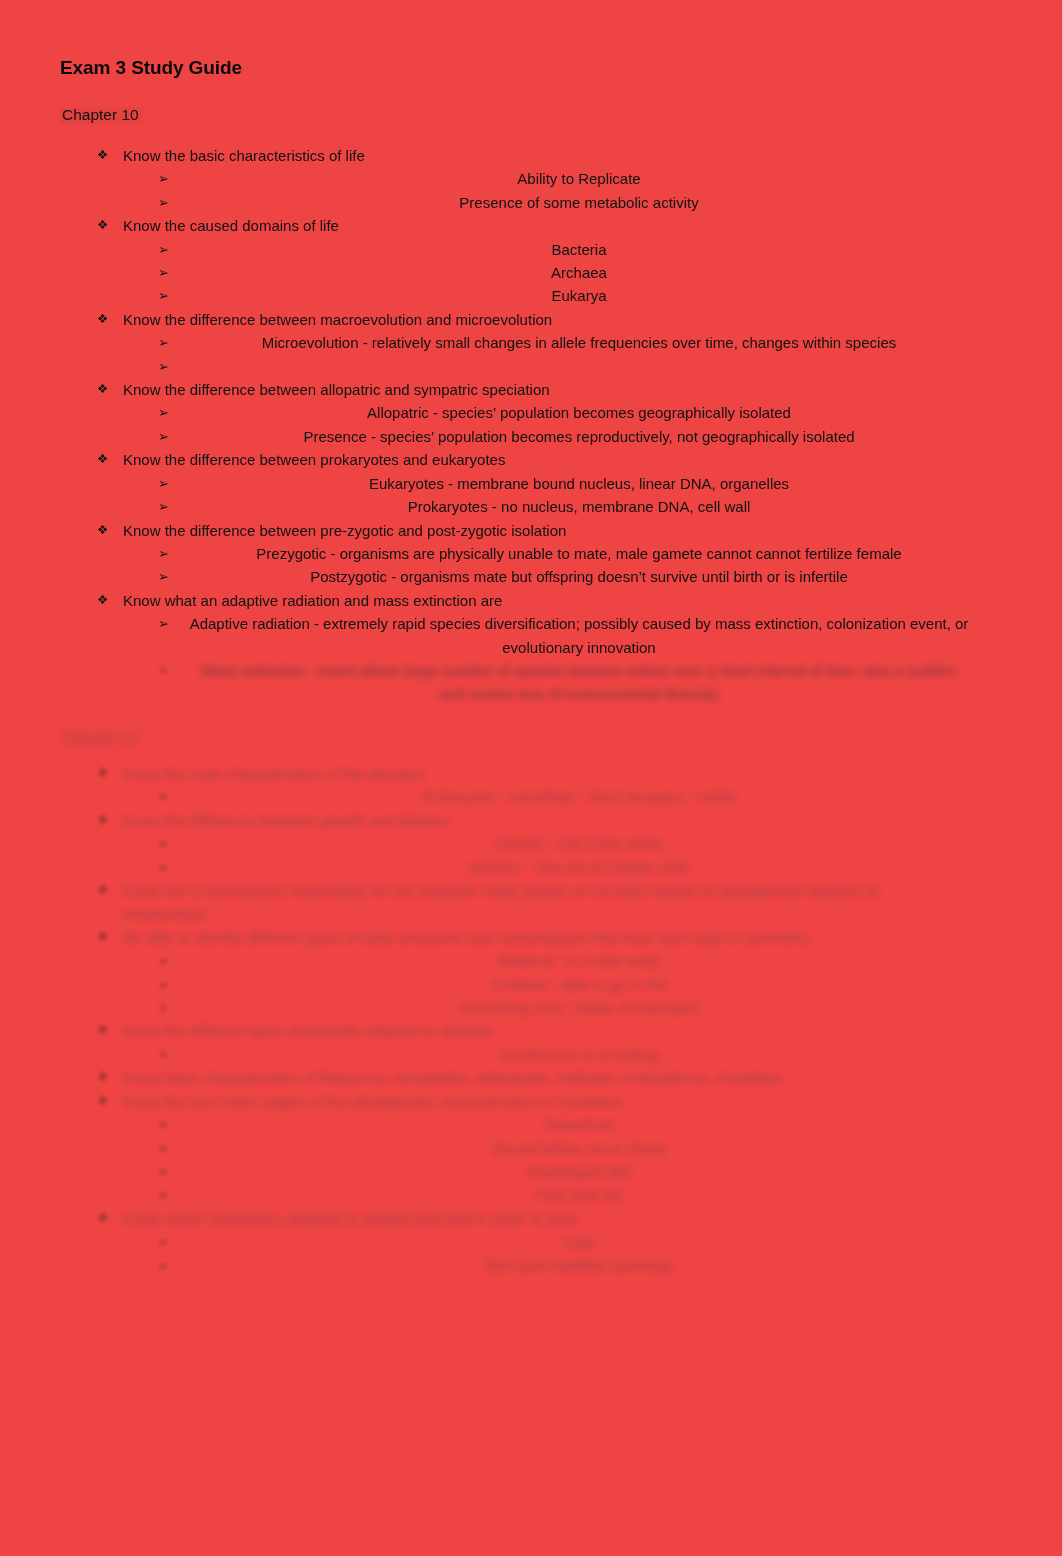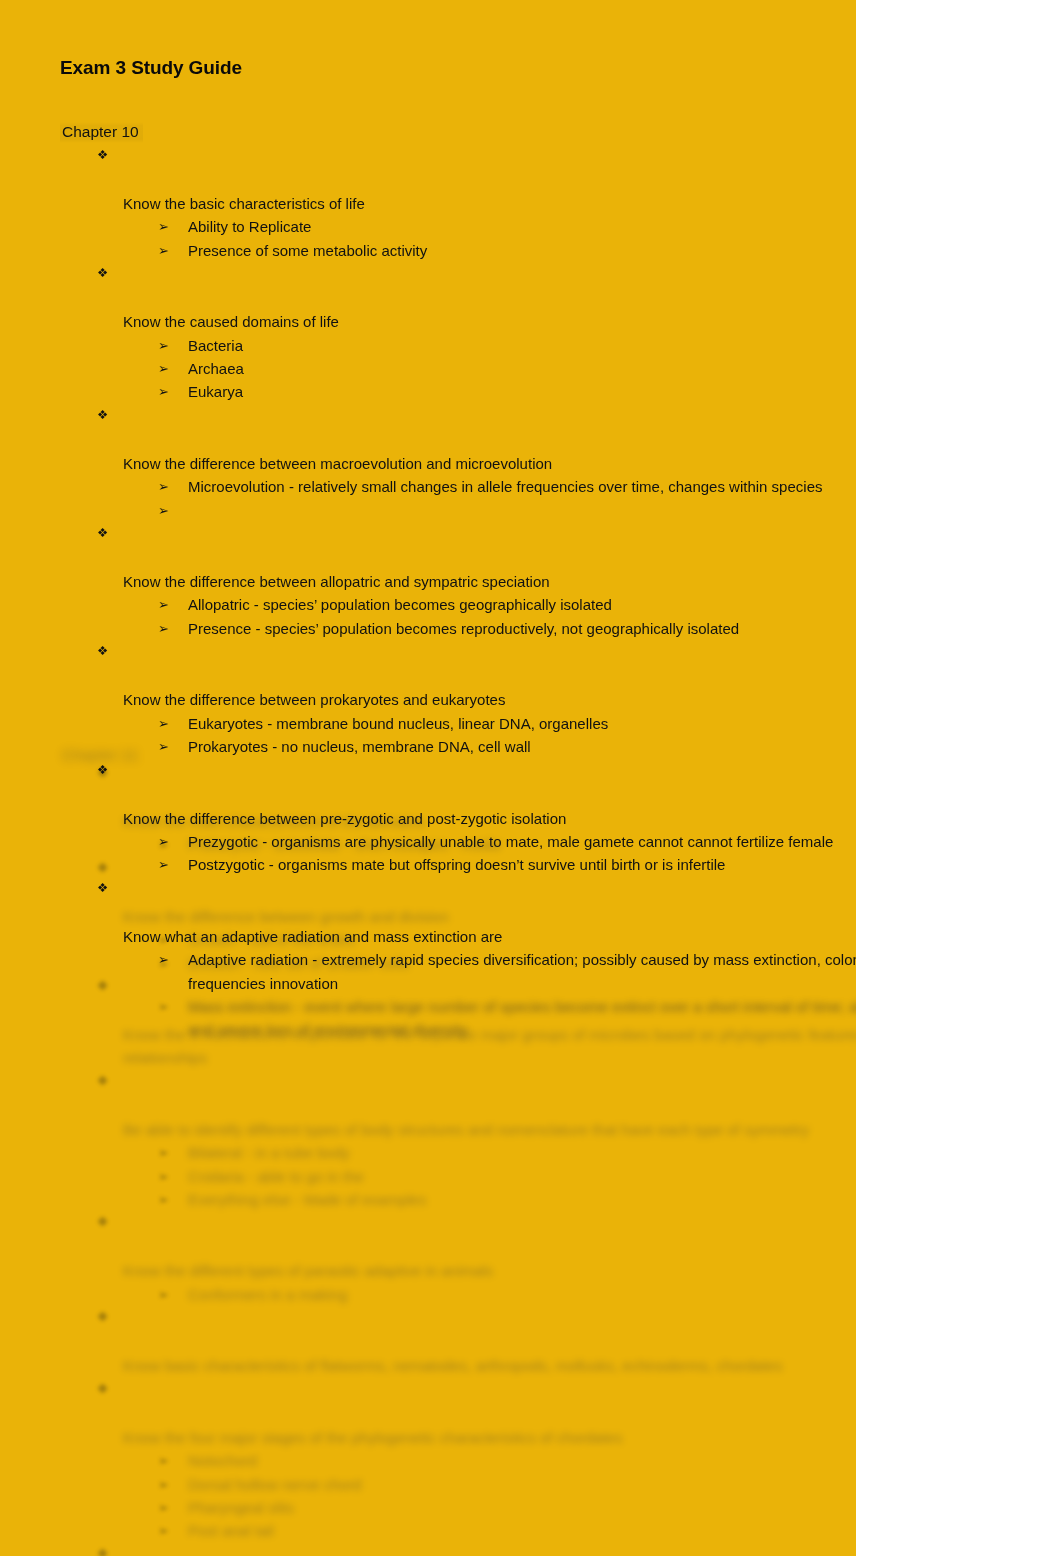--- a/index.html
+++ b/index.html
@@ -8,23 +8,23 @@
     padding: 0;
     background: #ffffff;
   }
   body {
     font-family: "Liberation Sans", sans-serif;
     color: #0d0d0d;
     -webkit-font-smoothing: antialiased;
   }
   .page {
     position: relative;
-    width: 856px;
+    width: 1062px;
     height: 1556px;
-    background: #eab308;
+    background: #ef4444;
     overflow: hidden;
     box-sizing: border-box;
   }
   .doc-title {
     position: absolute;
     left: 60px;
     top: 57px;
     font-size: 19px;
     font-weight: bold;
     letter-spacing: -0.1px;
@@ -34,21 +34,20 @@
   .chapter-heading {
     position: absolute;
     left: 60px;
     top: 105px;
     font-size: 15.5px;
     font-weight: normal;
     color: #121212;
     white-space: nowrap;
     background: linear-gradient(to bottom, rgba(0,0,0,0) 0%, rgba(0,0,0,0.035) 18%, rgba(0,0,0,0.045) 82%, rgba(0,0,0,0) 100%);
     padding: 1px 4px 2px 2px;
-    margin-top: 17px;
   }
   .outline {
     position: absolute;
     left: 0;
     top: 0;
     width: 1062px;
   }
   .li {
     position: relative;
     display: flex;
@@ -71,32 +70,32 @@
   
   .lvl1 {
     padding-left: 97px;
   }
   .lvl1 > .bullet {
     width: 26px;
     font-size: 12.5px;
   }
   .lvl1 > .txt {
     max-width: 842px;
-    margin-top: 48px;
   }
   
   .lvl2 {
     padding-left: 158px;
   }
   .lvl2 > .bullet {
     width: 30px;
     font-size: 13px;
   }
   .lvl2 > .txt {
     max-width: 782px;
+    text-align: center;
   }
   
   .redacted .txt {
     filter: blur(3.6px);
     opacity: 0.62;
     color: #2b2b2b;
   }
   .redacted-soft .txt {
     filter: blur(3.9px);
     opacity: 0.40;
@@ -197,21 +196,21 @@
       <div class="li lvl2">
         <span class="bullet">➢</span>
         <span class="txt">Postzygotic - organisms mate but offspring doesn’t survive until birth or is infertile</span>
       </div>
       <div class="li lvl1">
         <span class="bullet">❖</span>
         <span class="txt">Know what an adaptive radiation and mass extinction are</span>
       </div>
       <div class="li lvl2">
         <span class="bullet">➢</span>
-        <span class="txt">Adaptive radiation - extremely rapid species diversification; possibly caused by mass extinction, colonization event, or frequencies innovation</span>
+        <span class="txt">Adaptive radiation - extremely rapid species diversification; possibly caused by mass extinction, colonization event, or evolutionary innovation</span>
       </div>
       <div class="li lvl2 redacted">
         <span class="bullet">➢</span>
         <span class="txt">Mass extinction - event where large number of species become extinct over a short interval of time; also a sudden and severe loss of environmental diversity</span>
       </div>
     </div>
 
   <div class="chapter-heading redacted-head" id="ch11-heading" style="top:728px;">Chapter 11</div>
 
   <div class="outline" id="outline-ch11" style="top: 762px;">

